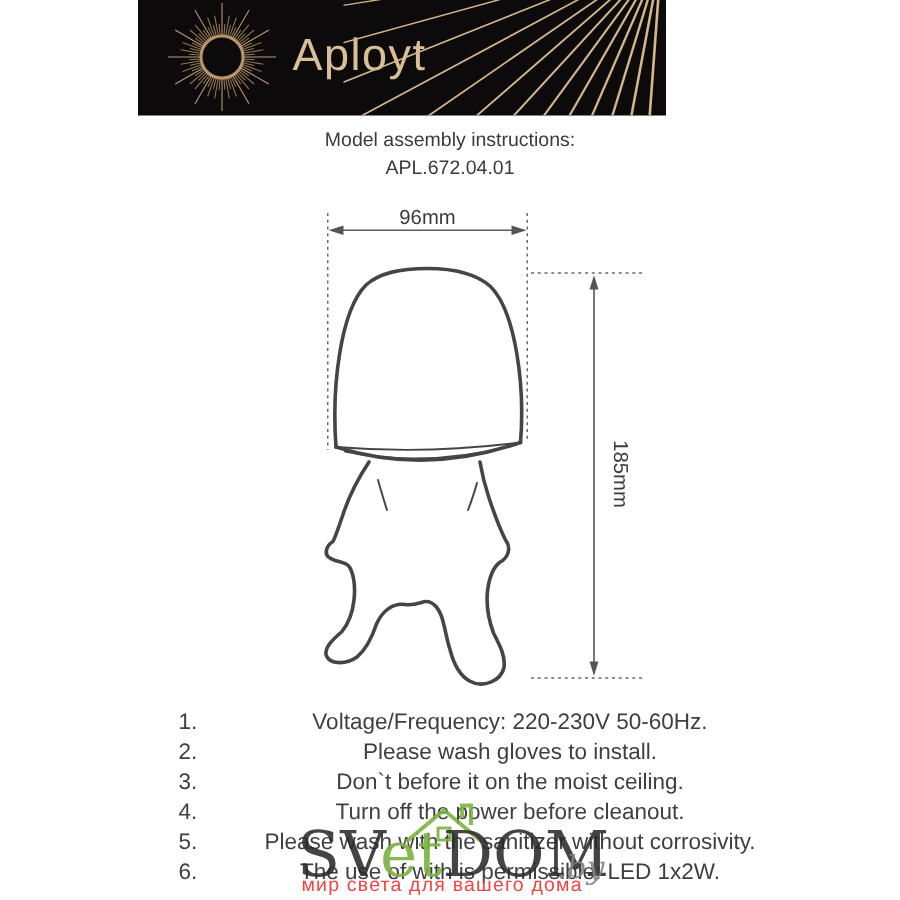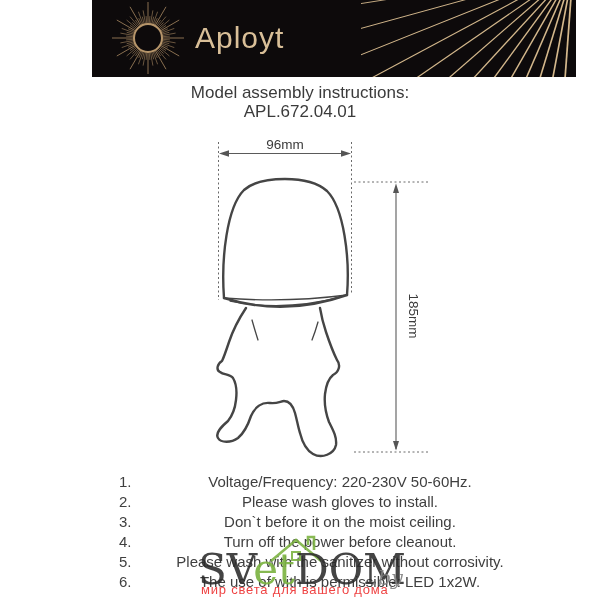--- a/index.html
+++ b/index.html
@@ -2,33 +2,33 @@
 <html><head>
 <meta charset="utf-8">
 <style>
   html,body{margin:0;padding:0;}
   body{
     width:600px;height:600px;position:relative;background:#ffffff;
     font-family:"Liberation Sans", sans-serif;overflow:hidden;
   }
   
   .band{
-    position:absolute;left:92px;top:0;width:484px;height:77px;
+    position:absolute;left:92px;top:0;width:352px;height:77px;
     background:#0d0a0b;overflow:hidden;
   }
   .starburst-svg{position:absolute;left:0;top:0;}
   .brand{
     position:absolute;left:103px;top:50%;transform:translateY(-54%);
     color:#d9bf98;font-size:30px;font-weight:400;letter-spacing:1px;
   }
   .fan-svg{position:absolute;right:0;top:0;}
   
   .title-block{
     position:absolute;left:0;top:83px;width:600px;text-align:center;
-    color:#3b3b3b;font-size:17px;line-height:19px;
+    color:#3b3b3b;font-size:13px;line-height:19px;
   }
   
   .diagram{position:absolute;left:170px;top:133px;}
   .dim-line{stroke:#5a5a5a;stroke-width:1.1;fill:none;}
   .dim-dash{stroke:#6a6a6a;stroke-width:1;fill:none;stroke-dasharray:2 2.5;}
   .dim-head{fill:#555;stroke:none;}
   .dim-text{fill:#3b3b3b;font-size:13.5px;font-family:"Liberation Sans",sans-serif;}
   .lamp{stroke:#454545;stroke-width:2.4;fill:none;stroke-linecap:round;stroke-linejoin:round;}
   .lamp-thin{stroke:#454545;stroke-width:1.3;fill:none;stroke-linecap:round;}
   

